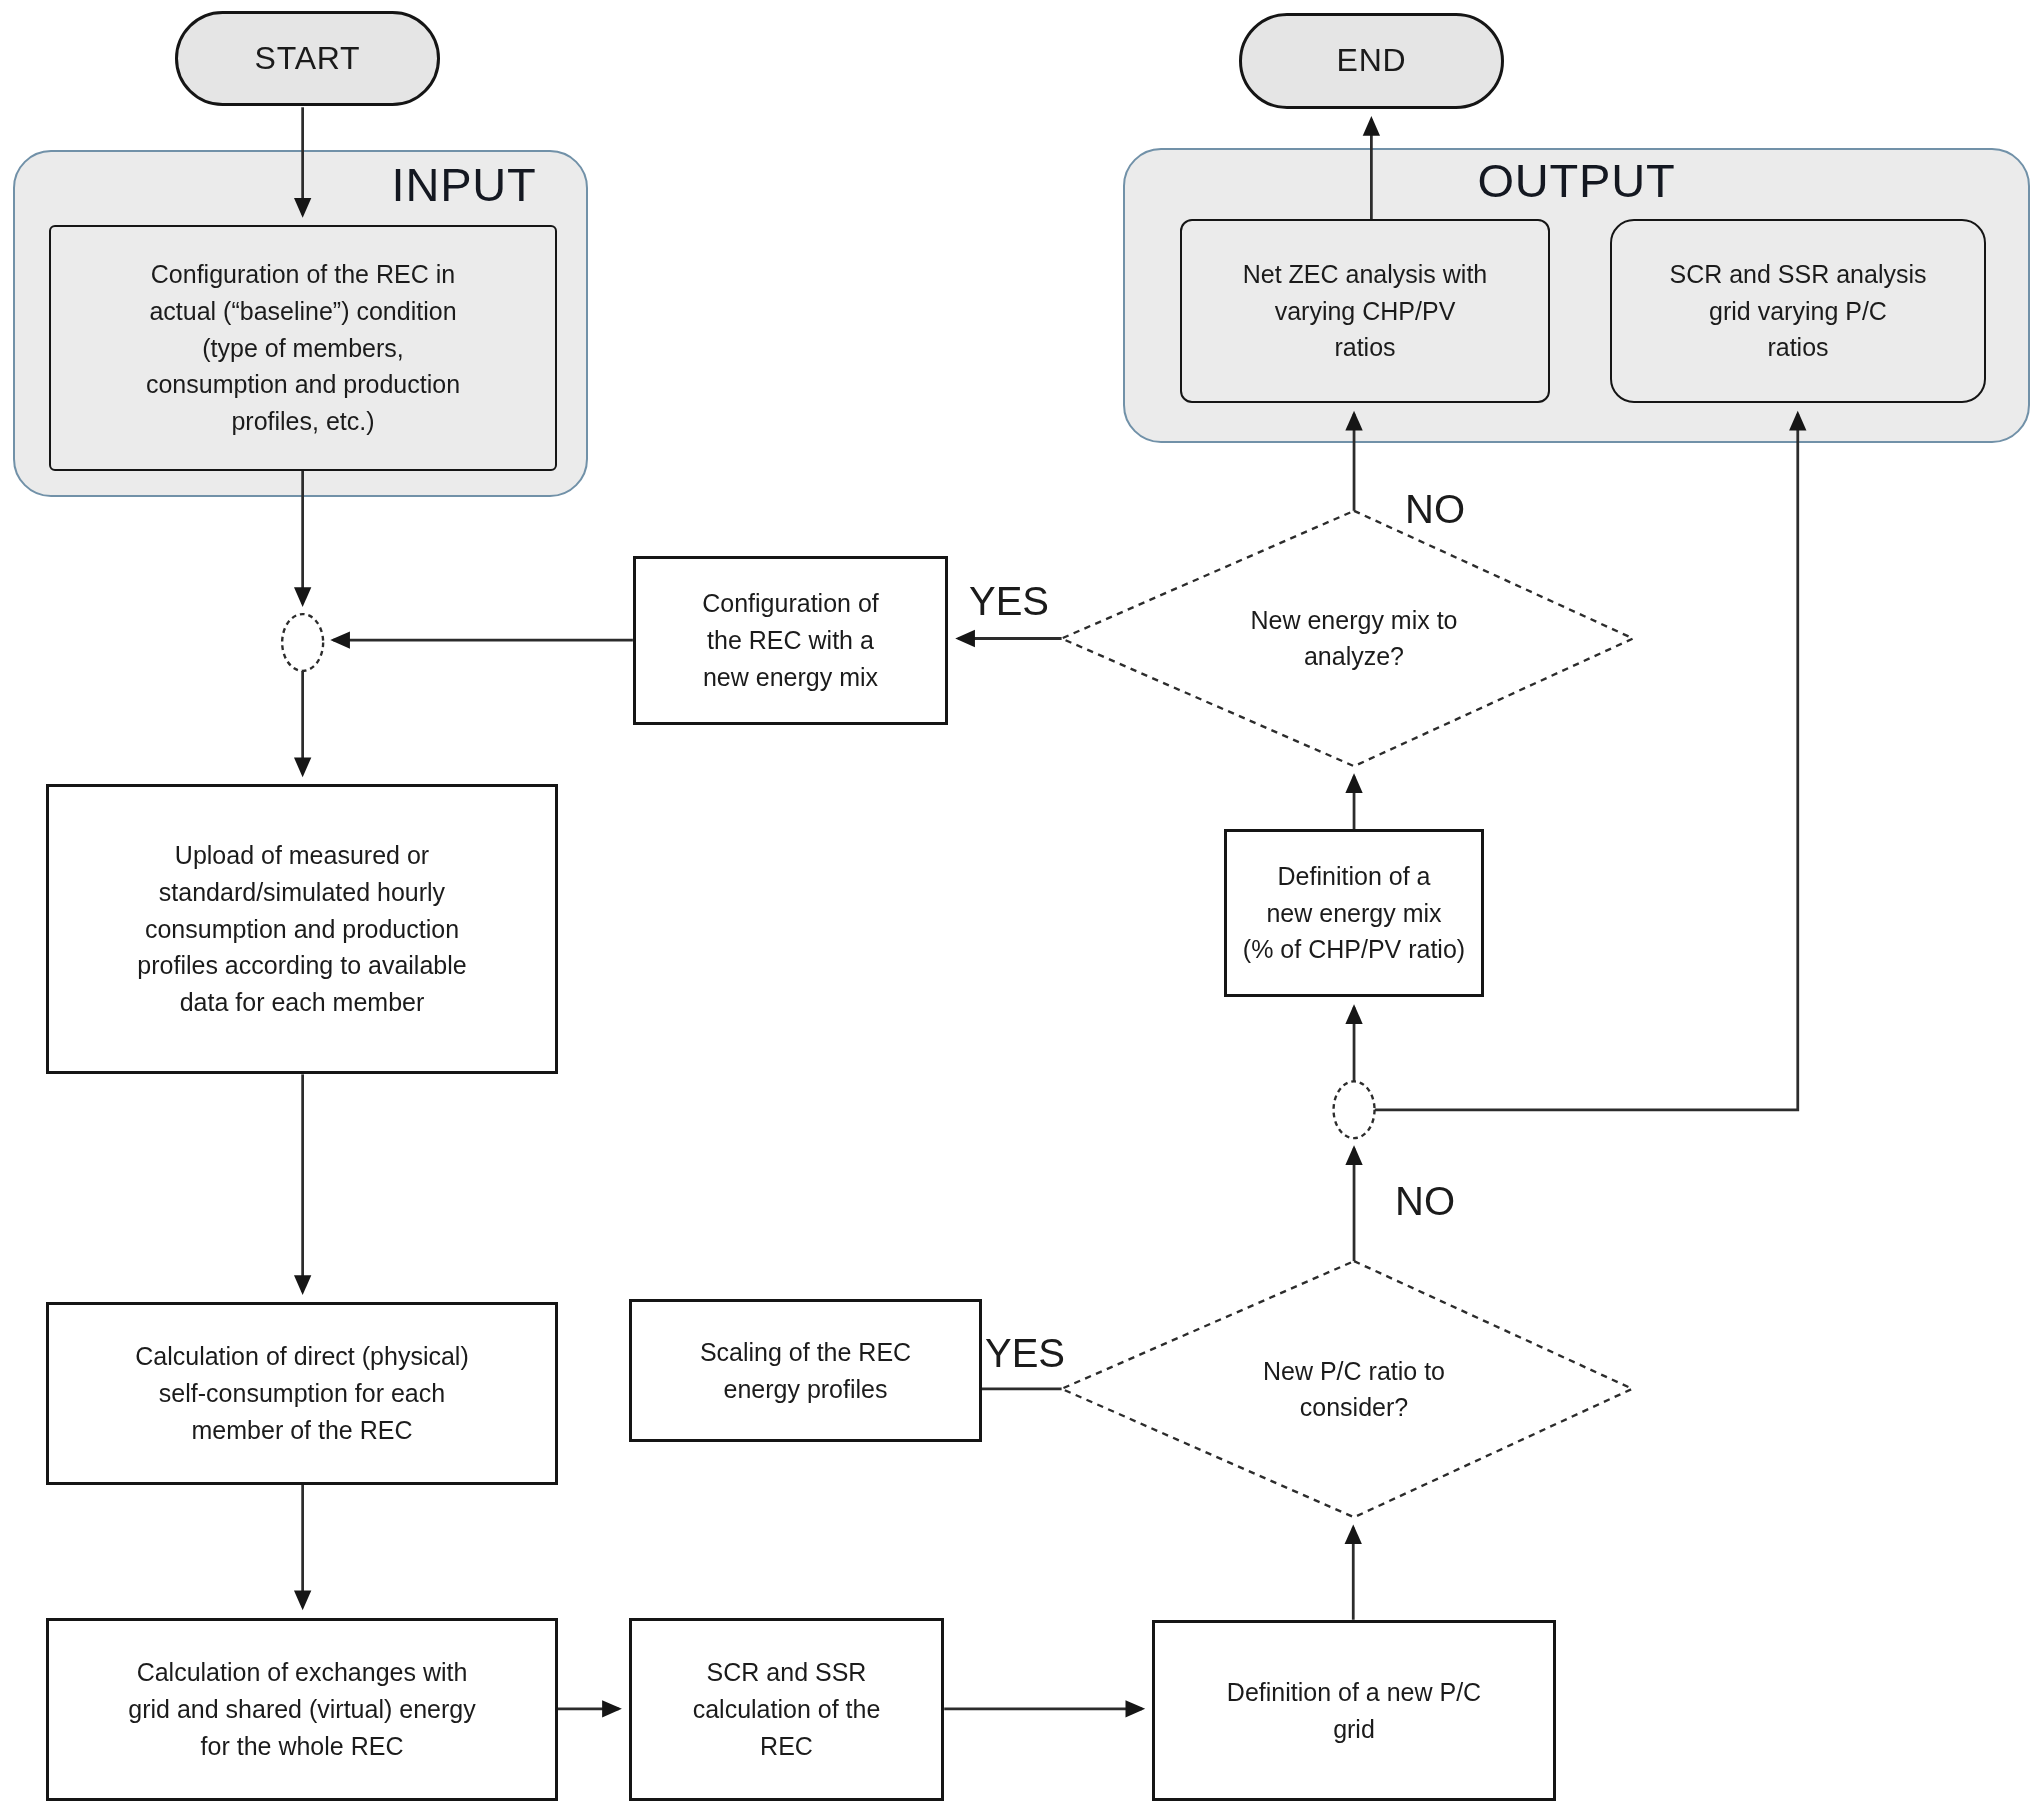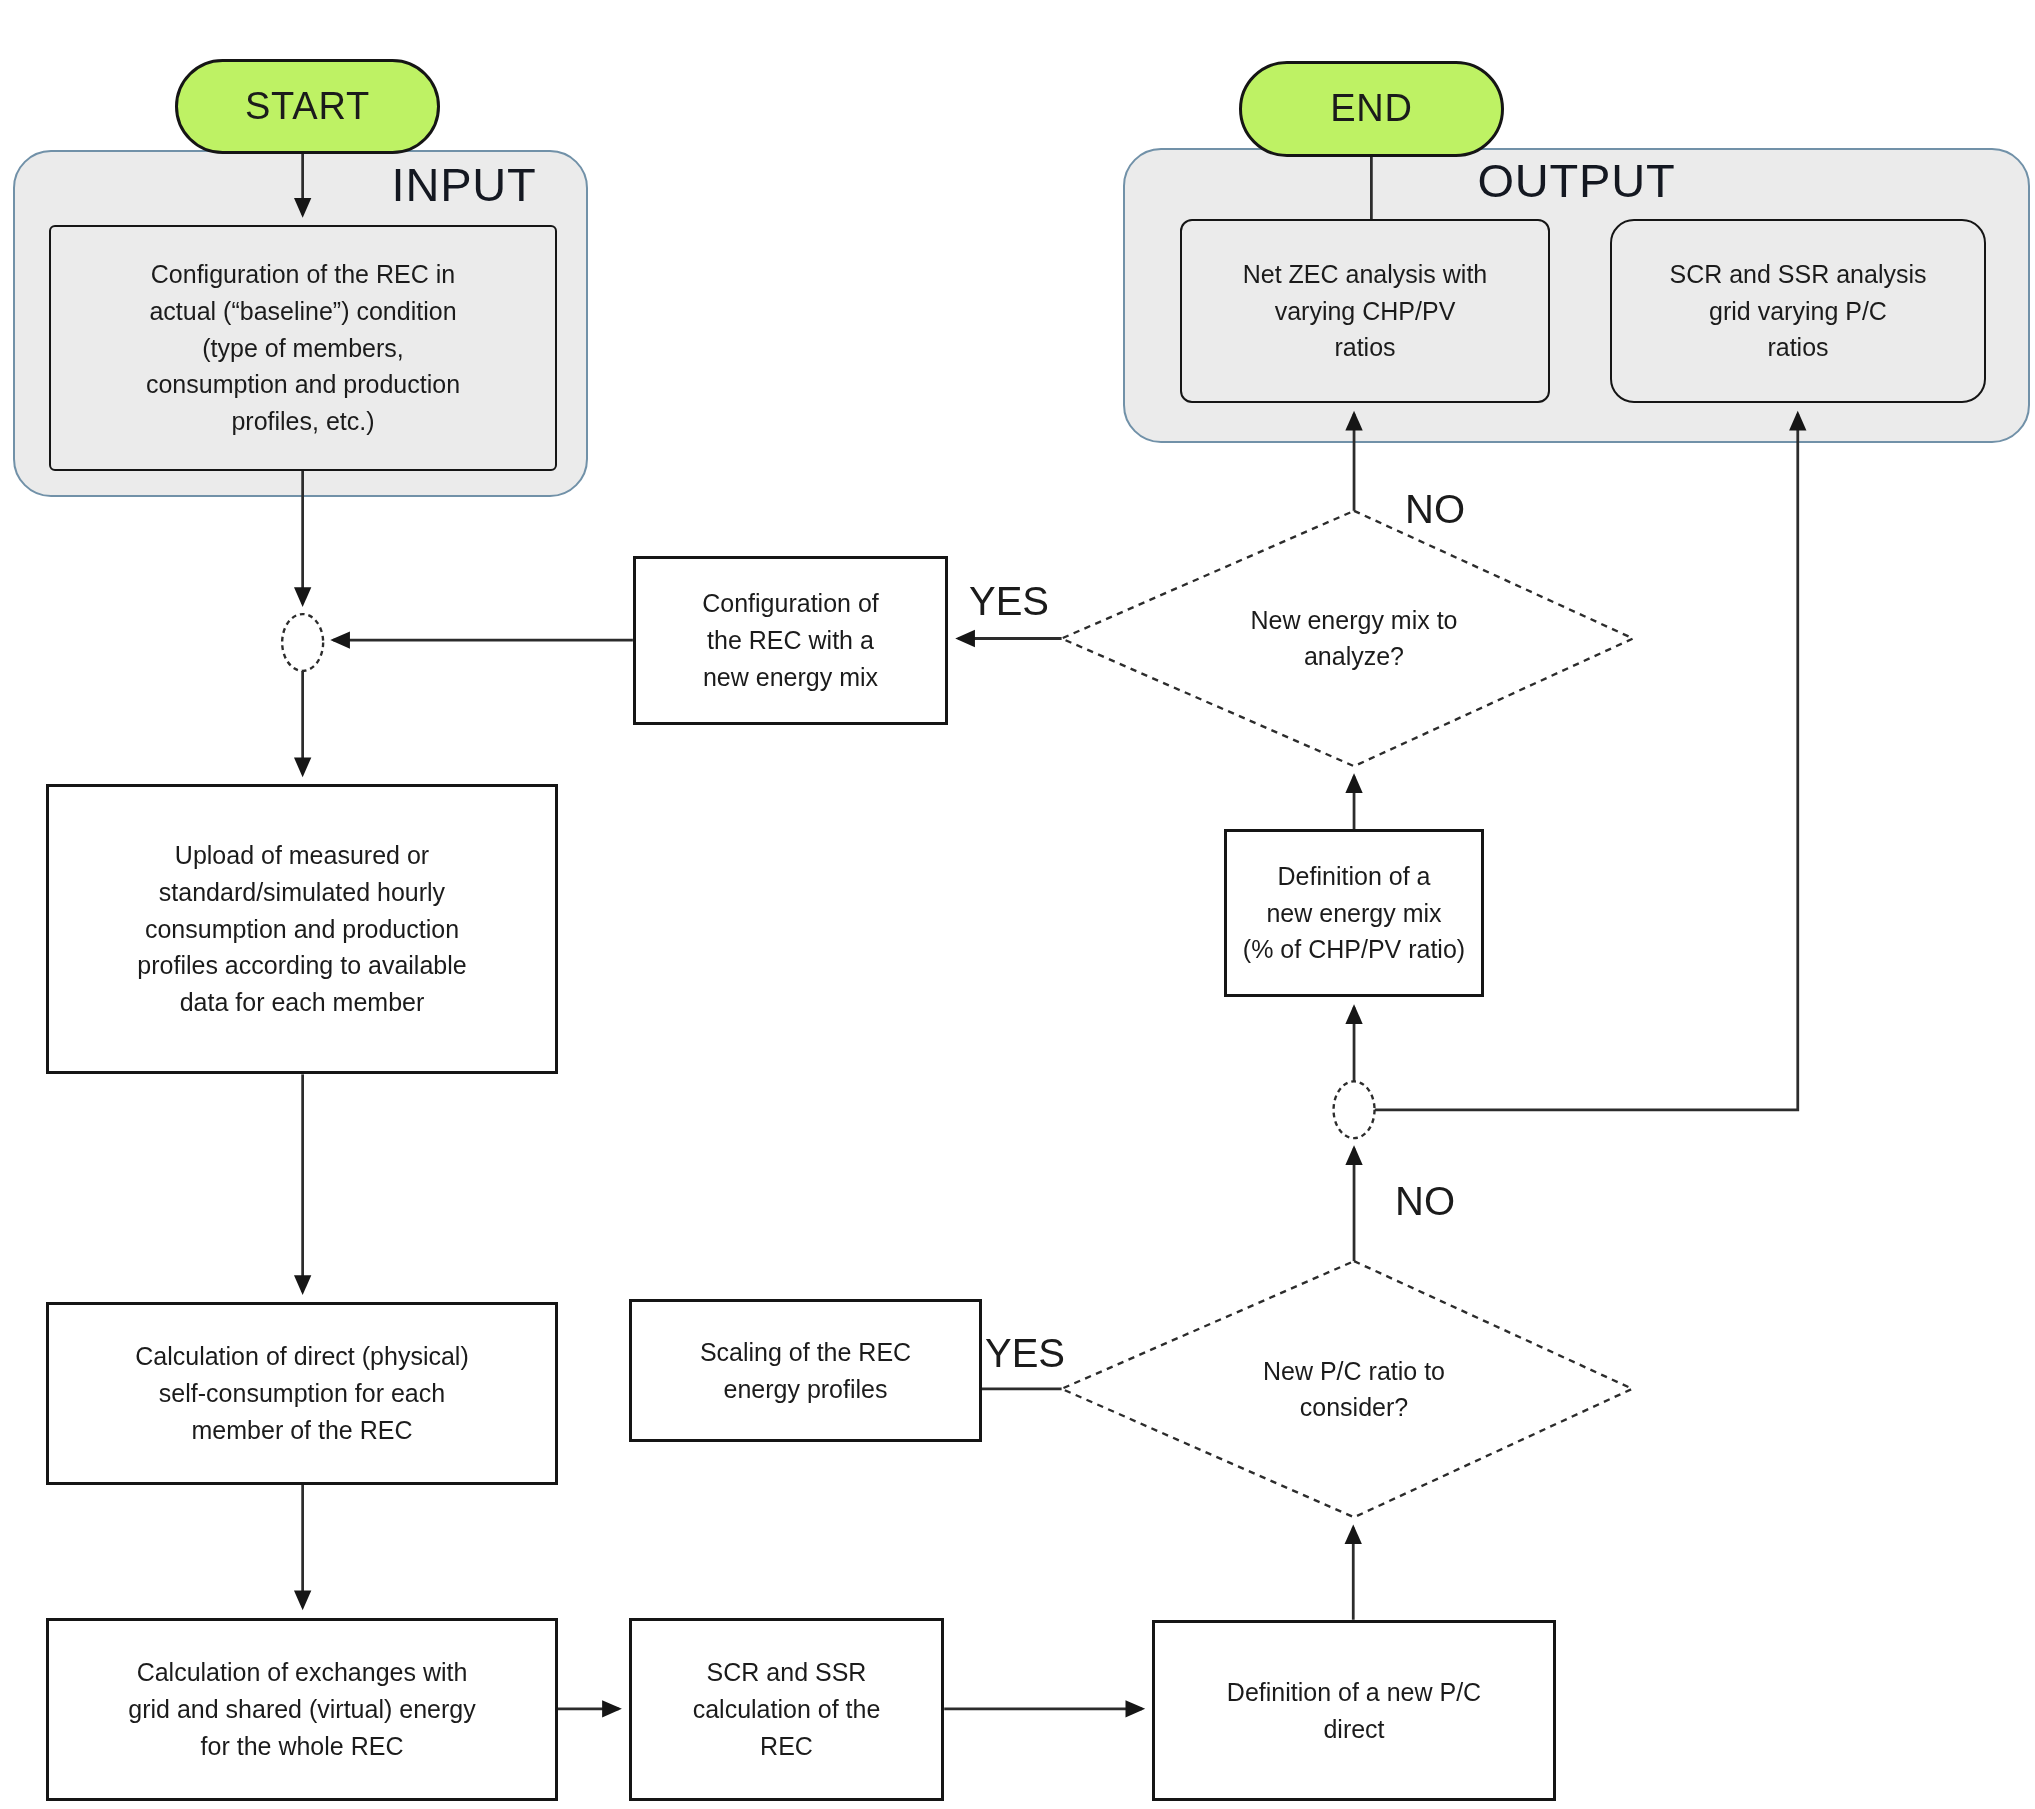--- a/index.html
+++ b/index.html
@@ -26,23 +26,23 @@
   .wire{stroke:var(--line);stroke-width:3.5;fill:none;}
   .diamond{fill:#ffffff;stroke:#2c2c2c;stroke-width:3;stroke-dasharray:8 7;}
   .junction{fill:#ffffff;stroke:#2c2c2c;stroke-width:3;stroke-dasharray:6 5;}
 
   
   .node,.terminal,.dlabel,.edge-label{position:absolute;box-sizing:border-box;z-index:3;}
   .node{display:flex;align-items:center;justify-content:center;text-align:center;
         white-space:pre-line;font-size:25px;line-height:1.47;
         background:#ffffff;border:3.2px solid var(--node-border);padding:4.7px 8px;}
   .node.in-group{background:var(--group-fill);border-width:2.8px;border-radius:6px;}
-  .terminal{display:flex;align-items:center;justify-content:center;font-size:38px;
-            letter-spacing:0.8px;background:#bef264;border:3.2px solid var(--node-border);
-            border-radius:49px;margin-top:48px;}
+  .terminal{display:flex;align-items:center;justify-content:center;font-size:32px;
+            letter-spacing:0.8px;background:#e5e5e5;border:3.2px solid var(--node-border);
+            border-radius:49px;}
   .dlabel{display:flex;align-items:center;justify-content:center;text-align:center;
           white-space:pre-line;font-size:25px;line-height:1.45;background:transparent;}
   .edge-label{font-size:40px;text-align:center;}
 
   
   #start-terminal{left:175px;top:11px;width:265px;height:95px;}
   #end-terminal{left:1239px;top:12.6px;width:265px;height:96px;}
   #input-group{left:12.6px;top:150px;width:575px;height:347px;}
   #output-group{left:1123px;top:148px;width:907px;height:295px;}
   #node-input-config{left:49px;top:225px;width:508px;height:246px;}
@@ -128,21 +128,21 @@
 for the whole REC</div>
   <div class="node" id="node-config-new-mix">Configuration of
 the REC with a
 new energy mix</div>
   <div class="node" id="node-scaling">Scaling of the REC
 energy profiles</div>
   <div class="node" id="node-scr-calc">SCR and SSR
 calculation of the
 REC</div>
   <div class="node" id="node-def-pc">Definition of a new P/C
-direct</div>
+grid</div>
   <div class="node" id="node-def-mix">Definition of a
 new energy mix
 (% of CHP/PV ratio)</div>
   <div class="node in-group" id="node-net-zec">Net ZEC analysis with
 varying CHP/PV
 ratios</div>
   <div class="node in-group" id="node-scr-ssr-analysis">SCR and SSR analysis
 grid varying P/C
 ratios</div>
 

